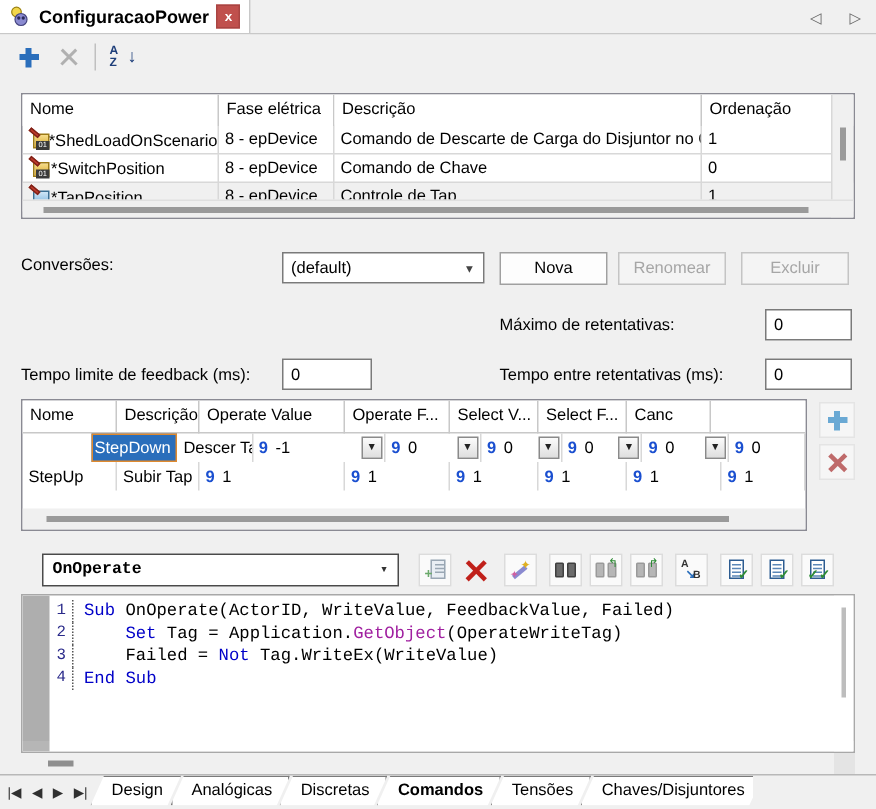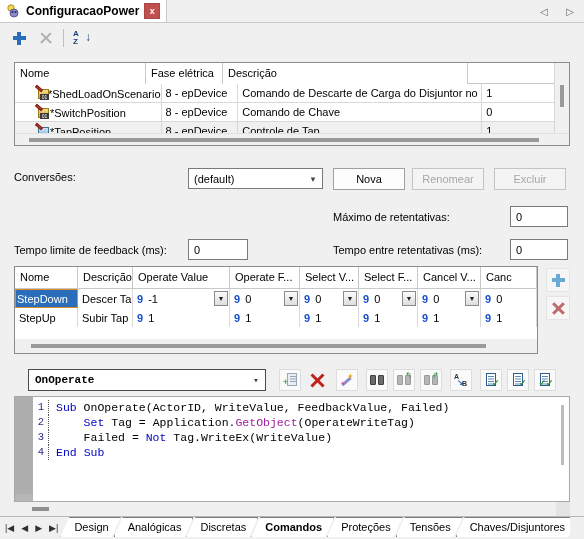--- a/index.html
+++ b/index.html
@@ -91,21 +91,21 @@
   }
   .grid-head {
     display: flex; height: 21px; background: #ffffff;
     border-bottom: 1px solid #c8c8c8;
   }
   .grid-head .gh {
     height: 21px; line-height: 20px; padding-left: 5px;
     border-right: 1px solid #c8c8c8; font-size: 11px; color: #000;
     overflow: hidden; white-space: nowrap; background: #fff;
   }
-  .grid-row { display: flex; height: 19px; border-bottom: 1px solid #d8d8d8; padding-left: 16px; }
+  .grid-row { display: flex; height: 19px; border-bottom: 1px solid #d8d8d8; }
   .grid-row .gc {
     height: 19px; line-height: 18px; padding-left: 4px;
     border-right: 1px solid #d8d8d8; font-size: 11px;
     overflow: hidden; white-space: nowrap;
   }
   .grid-row.alt { background: #f0f0f0; }
   .cellname { display: flex; align-items: center; }
 
   
   .ic-tag { position: relative; width: 15px; height: 13px; }
@@ -166,21 +166,21 @@
     height: 22px; line-height: 21px; padding-left: 5px; border-right: 1px solid #c8c8c8;
     font-size: 11px; overflow: hidden; white-space: nowrap;
   }
   .g2row { display: flex; height: 19px; }
   .g2row .gc {
     height: 19px; line-height: 18px; padding-left: 4px; border-right: 1px solid #d8d8d8;
     font-size: 11px; overflow: hidden; white-space: nowrap;
     display: flex; align-items: center;
   }
   .g2row.sel .gc.first {
-    background: #2a6ebb; color: #fff; border: 1px solid #e08a2e; padding-left: 1px;
+    background: #2a6ebb; color: #fff; border: 1px solid #e08a2e; padding-left: 1px; margin-left: 46px;
   }
   .nine { color: #1a4fd0; font-weight: bold; font-size: 11px; margin-right: 5px; }
   .mini-drop {
     margin-left: auto; margin-right: 1px; width: 14px; height: 15px;
     border: 1px solid #8a8a8a; background: linear-gradient(#fbfbfb,#dedede);
     display: flex; align-items: center; justify-content: center;
     font-size: 7px; color: #222; cursor: pointer;
   }
   .g2-hscroll {
     position: absolute; left: 0; bottom: 0; width: 100%; height: 14px; background: #f0f0f0;
@@ -346,20 +346,21 @@
         <span class="arw">↓</span>
       </span>
     </div>
   </div>
 
   <div id="topgrid">
     <div class="grid-head">
       <div class="gh" style="width:131px">Nome</div>
       <div class="gh" style="width:77px">Fase elétrica</div>
       <div class="gh" style="width:245px">Descrição</div>
+      <div class="gh" style="width:87px">Ordenação</div>
     </div>
 
     <div class="grid-row">
       <div class="gc cellname" style="width:131px">
         <span class="ic-tag">
           <span class="body"></span>
             <span class="pen"></span>
             <span class="num">01</span>
         </span>
         <span>*ShedLoadOnScenario</span>
@@ -426,21 +427,20 @@
   <div class="txtbox" style="position:absolute;left:510px;top:239px;width:58px;">0</div>
 
   <div id="convgrid">
     <div class="g2head">
       <div class="gh" style="width:63px">Nome</div>
       <div class="gh" style="width:55px">Descrição</div>
       <div class="gh" style="width:97px">Operate Value</div>
       <div class="gh" style="width:70px">Operate F...</div>
       <div class="gh" style="width:59px">Select V...</div>
       <div class="gh" style="width:59px">Select F...</div>
-      <div class="gh" style="width:63px">Cancel V...</div>
       <div class="gh" style="width:56px">Canc</div>
     </div>
 
     <div class="g2row sel">
       <div class="gc first" style="width:63px">StepDown</div>
       <div class="gc" style="width:55px">Descer Tap</div>
       <div class="gc" style="width:97px">
         <span class="nine">9</span>
         <span>-1</span>
         <span class="mini-drop">▼</span>
@@ -624,19 +624,18 @@
       <span>|◀</span>
       <span>◀</span>
       <span>▶</span>
       <span>▶|</span>
     </div>
     <div class="sheettabs">
       <div class="stab">Design</div>
       <div class="stab">Analógicas</div>
       <div class="stab">Discretas</div>
       <div class="stab active">Comandos</div>
-      <div class="stab">Proteções</div>
       <div class="stab">Tensões</div>
       <div class="stab">Chaves/Disjuntores</div>
     </div>
   </div>
 
 </div>
 
 </body></html>

